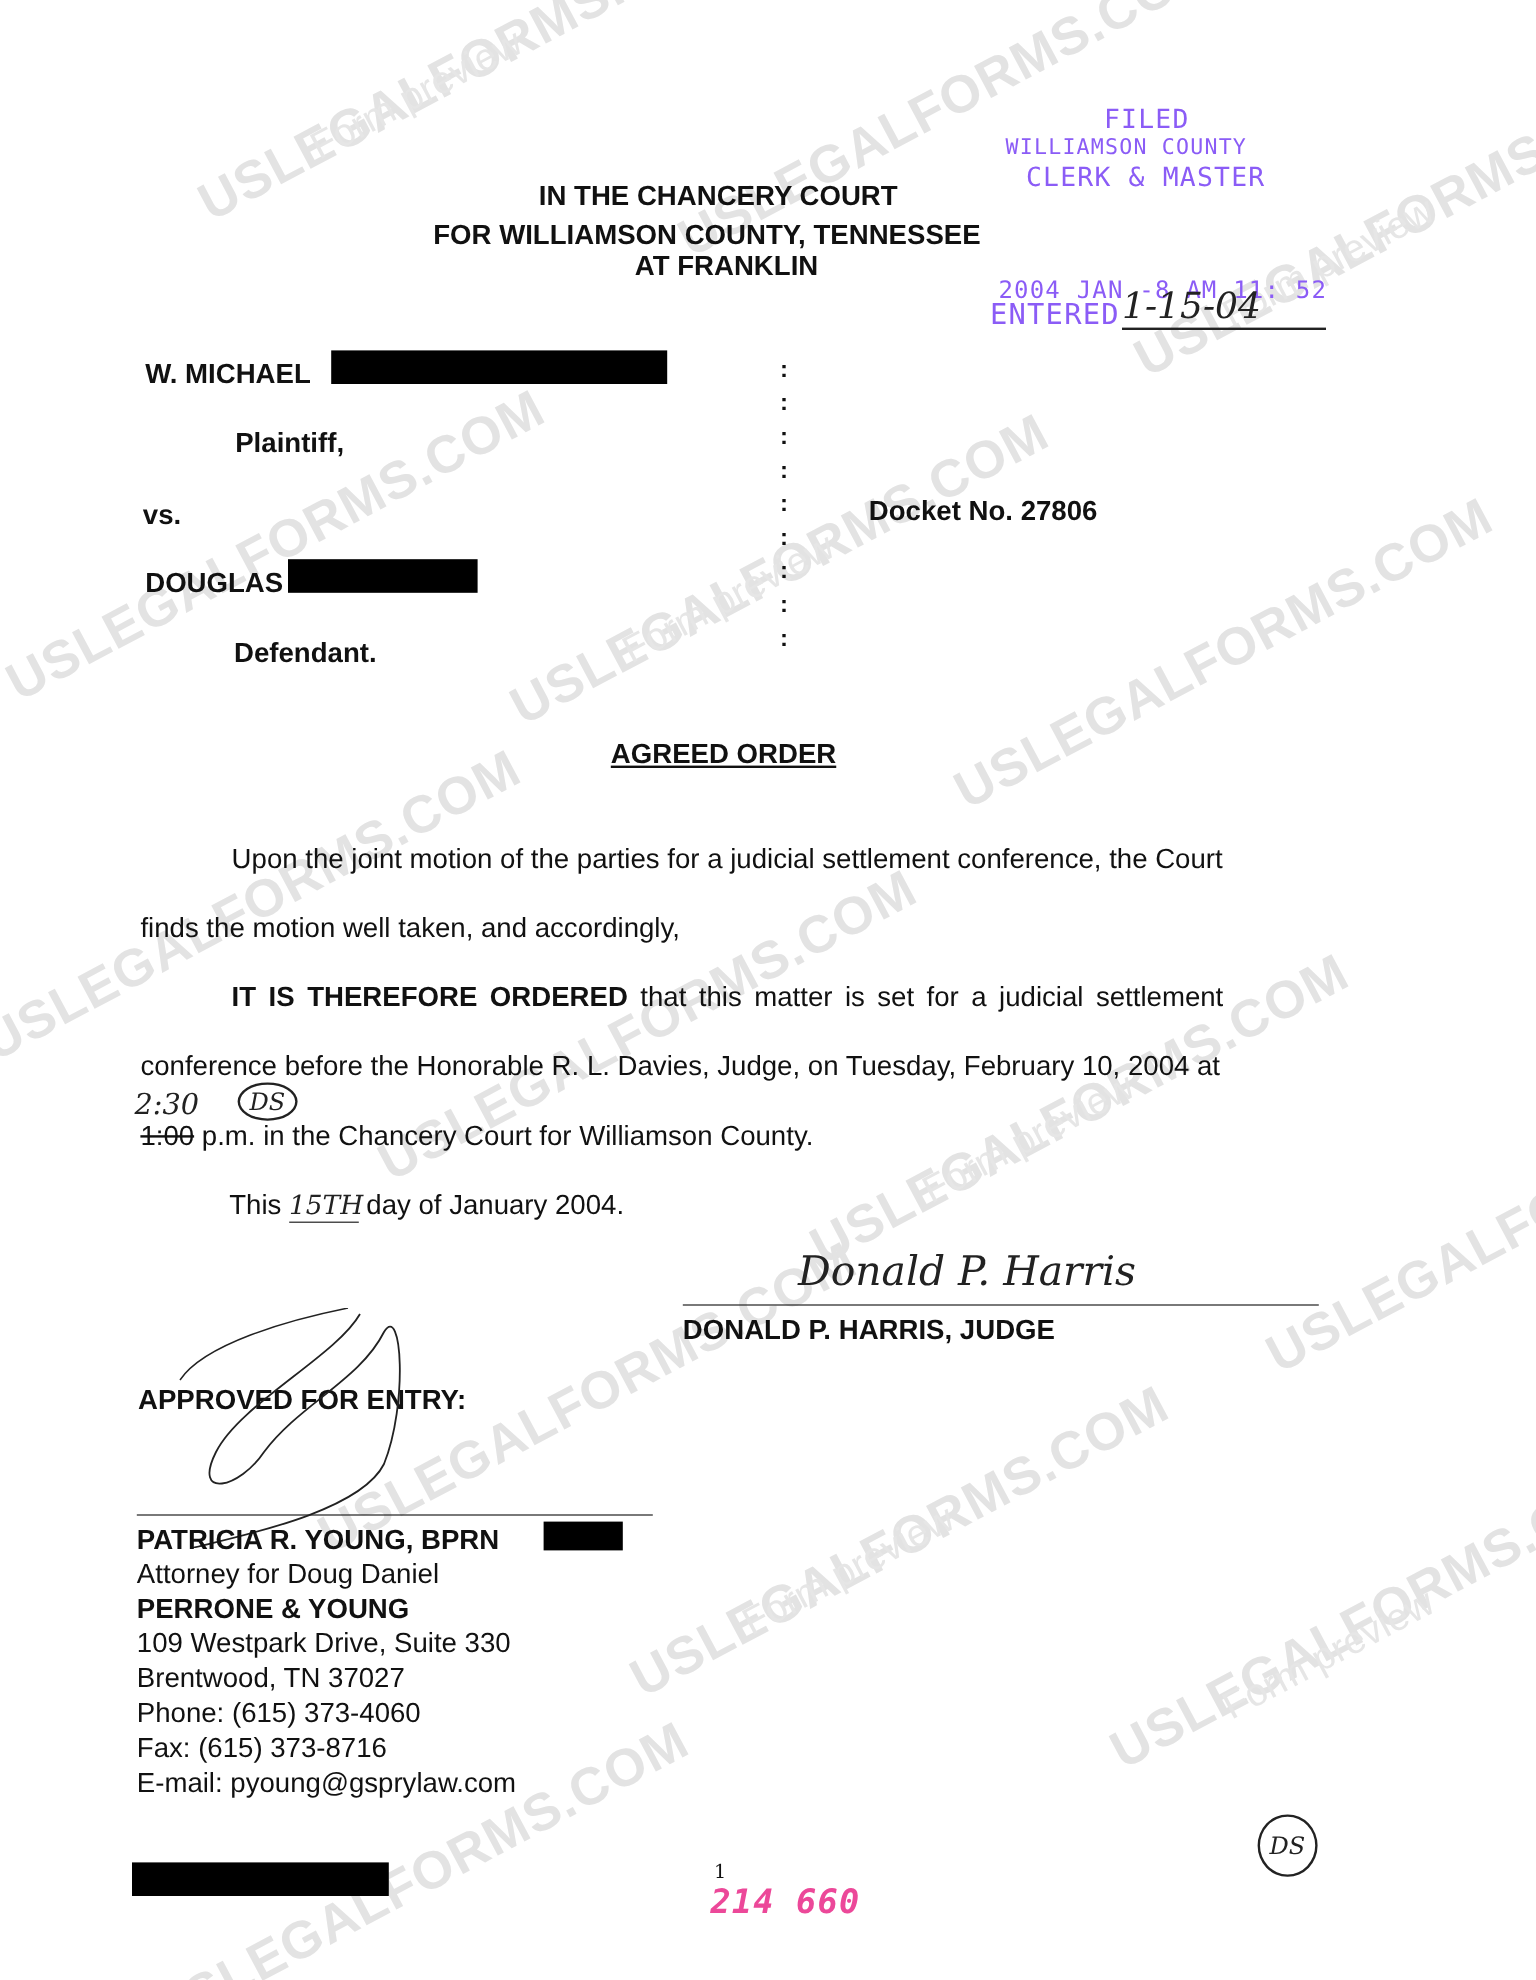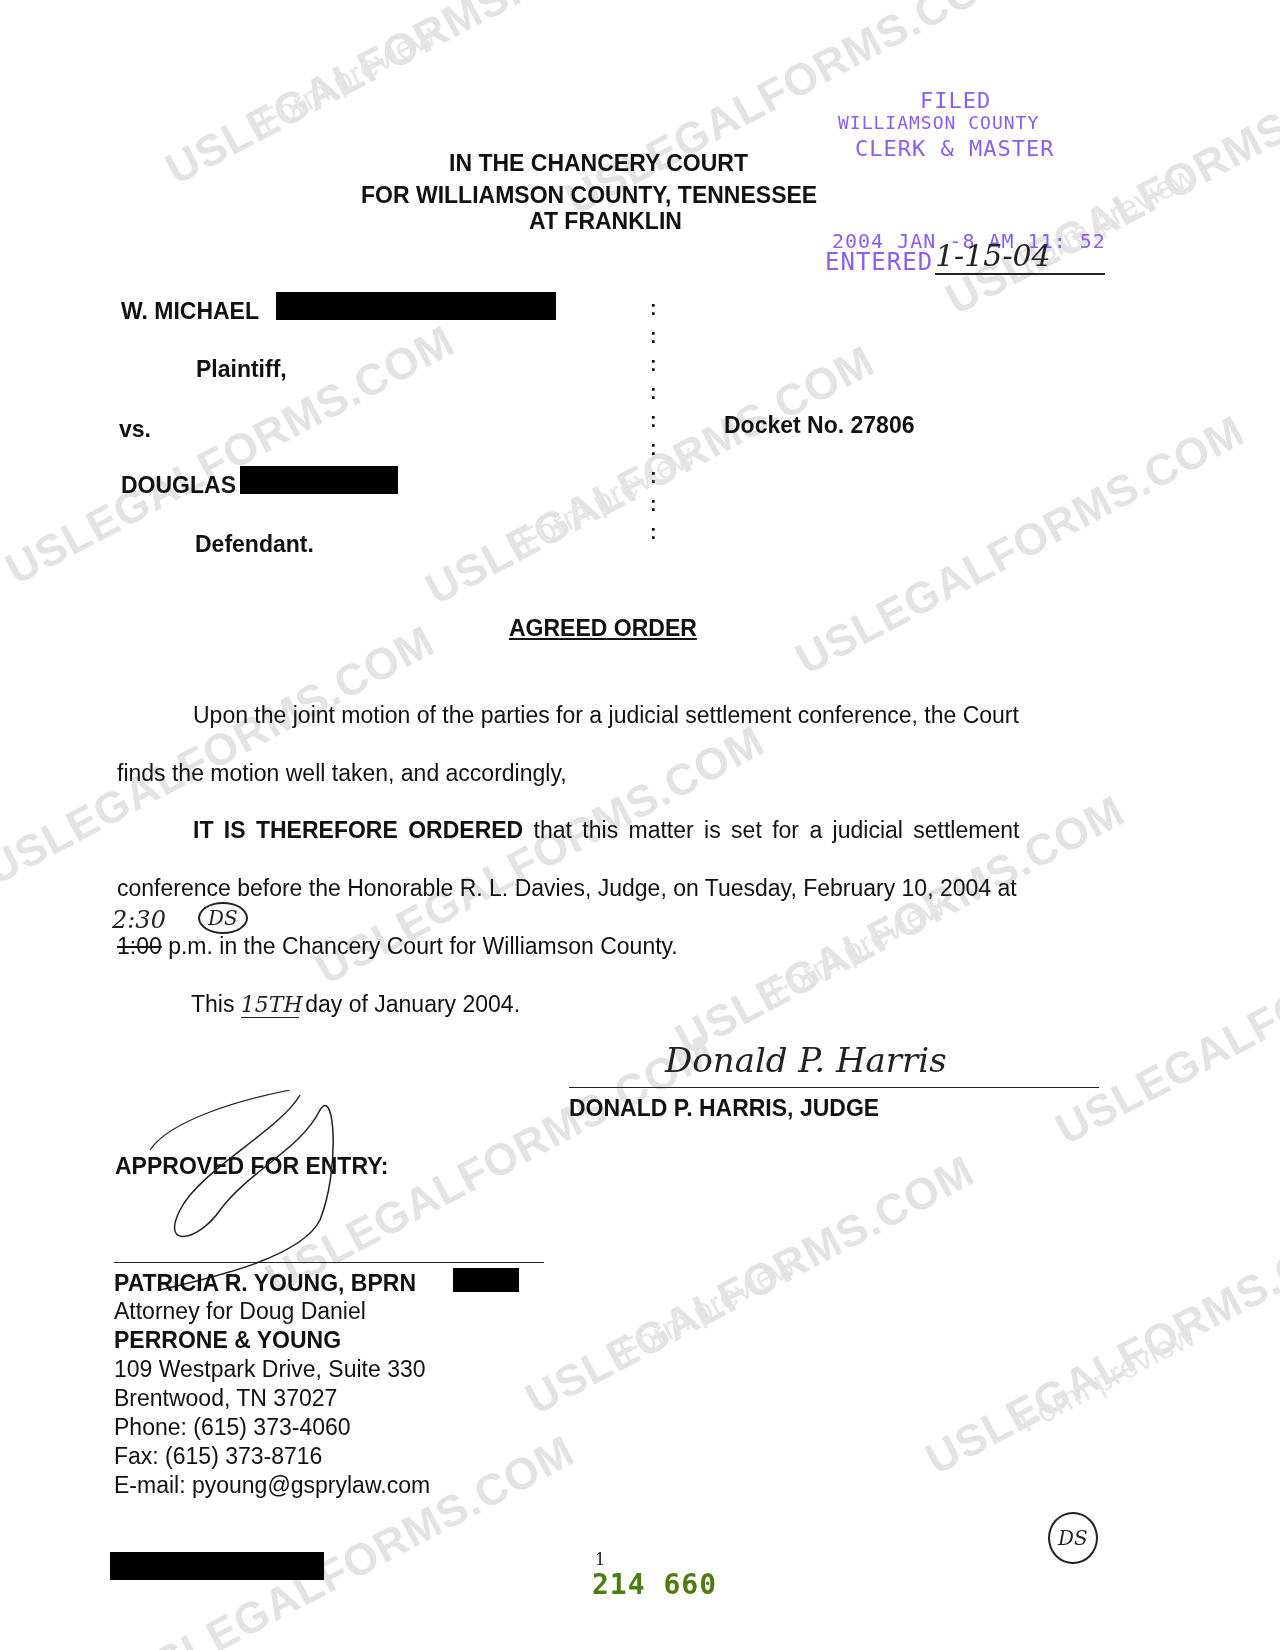--- a/index.html
+++ b/index.html
@@ -105,14 +105,14 @@
 <div class="abs t" style="left:114px;top:1298px;">Attorney for Doug Daniel</div>
 <div class="abs b t" style="left:114px;top:1327px;">PERRONE &amp; YOUNG</div>
 <div class="abs t" style="left:114px;top:1356px;">109 Westpark Drive, Suite 330</div>
 <div class="abs t" style="left:114px;top:1385px;">Brentwood, TN  37027</div>
 <div class="abs t" style="left:114px;top:1414px;">Phone:  (615) 373-4060</div>
 <div class="abs t" style="left:114px;top:1443px;">Fax:  (615) 373-8716</div>
 <div class="abs t" style="left:114px;top:1472px;">E-mail: pyoung@gsprylaw.com</div>
 
 <div class="redact" style="left:110px;top:1552px;width:214px;height:28px;"></div>
 <div class="abs" style="left:595px;top:1550px;font-family:'DejaVu Serif',serif;font-size:16px;">1</div>
-<div class="abs stamp b" style="left:592px;top:1568px;font-size:28px;color:#4d7c0f;">214  660</div>
+<div class="abs stamp b" style="left:592px;top:1568px;font-size:28px;color:#ec4899;font-style:italic;">214  660</div>
 <div class="abs hand" style="left:1048px;top:1512px;font-size:20px;border:2px solid #222;border-radius:50%;padding:12px 8px;">DS</div>
 
 </body></html>

